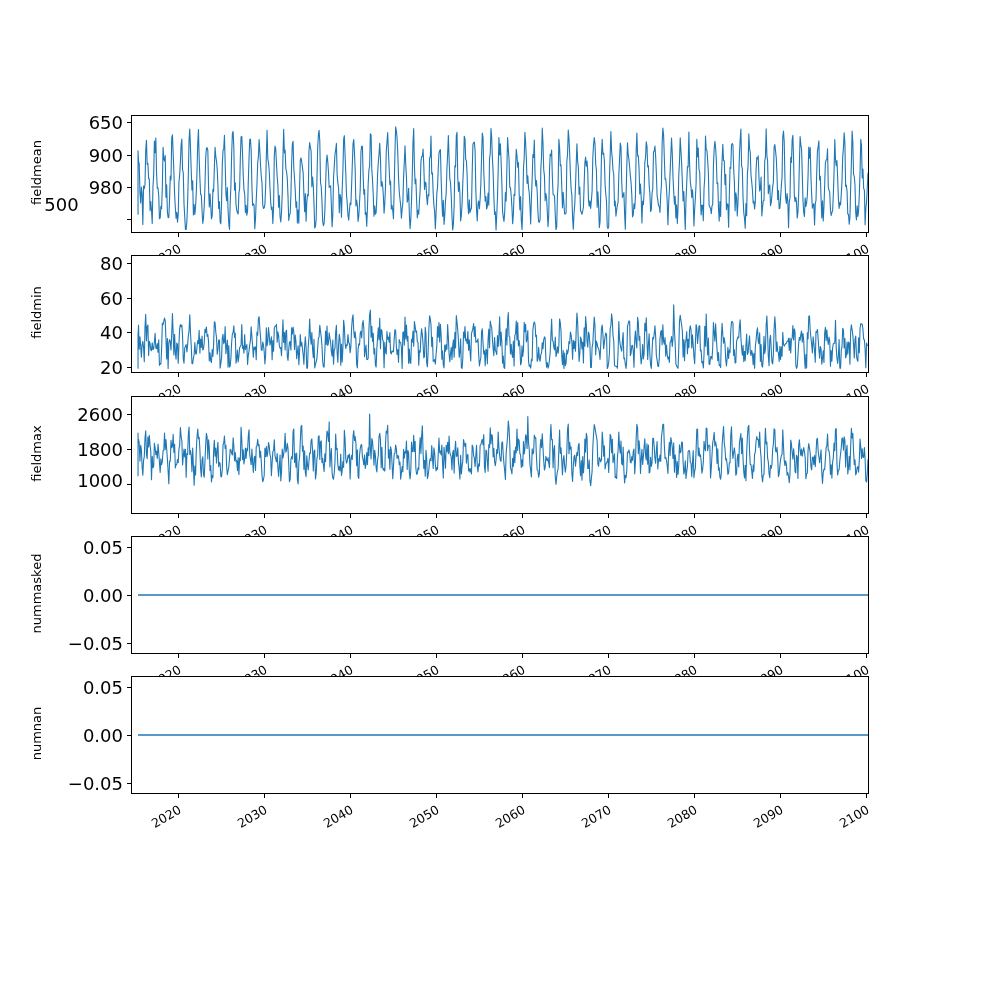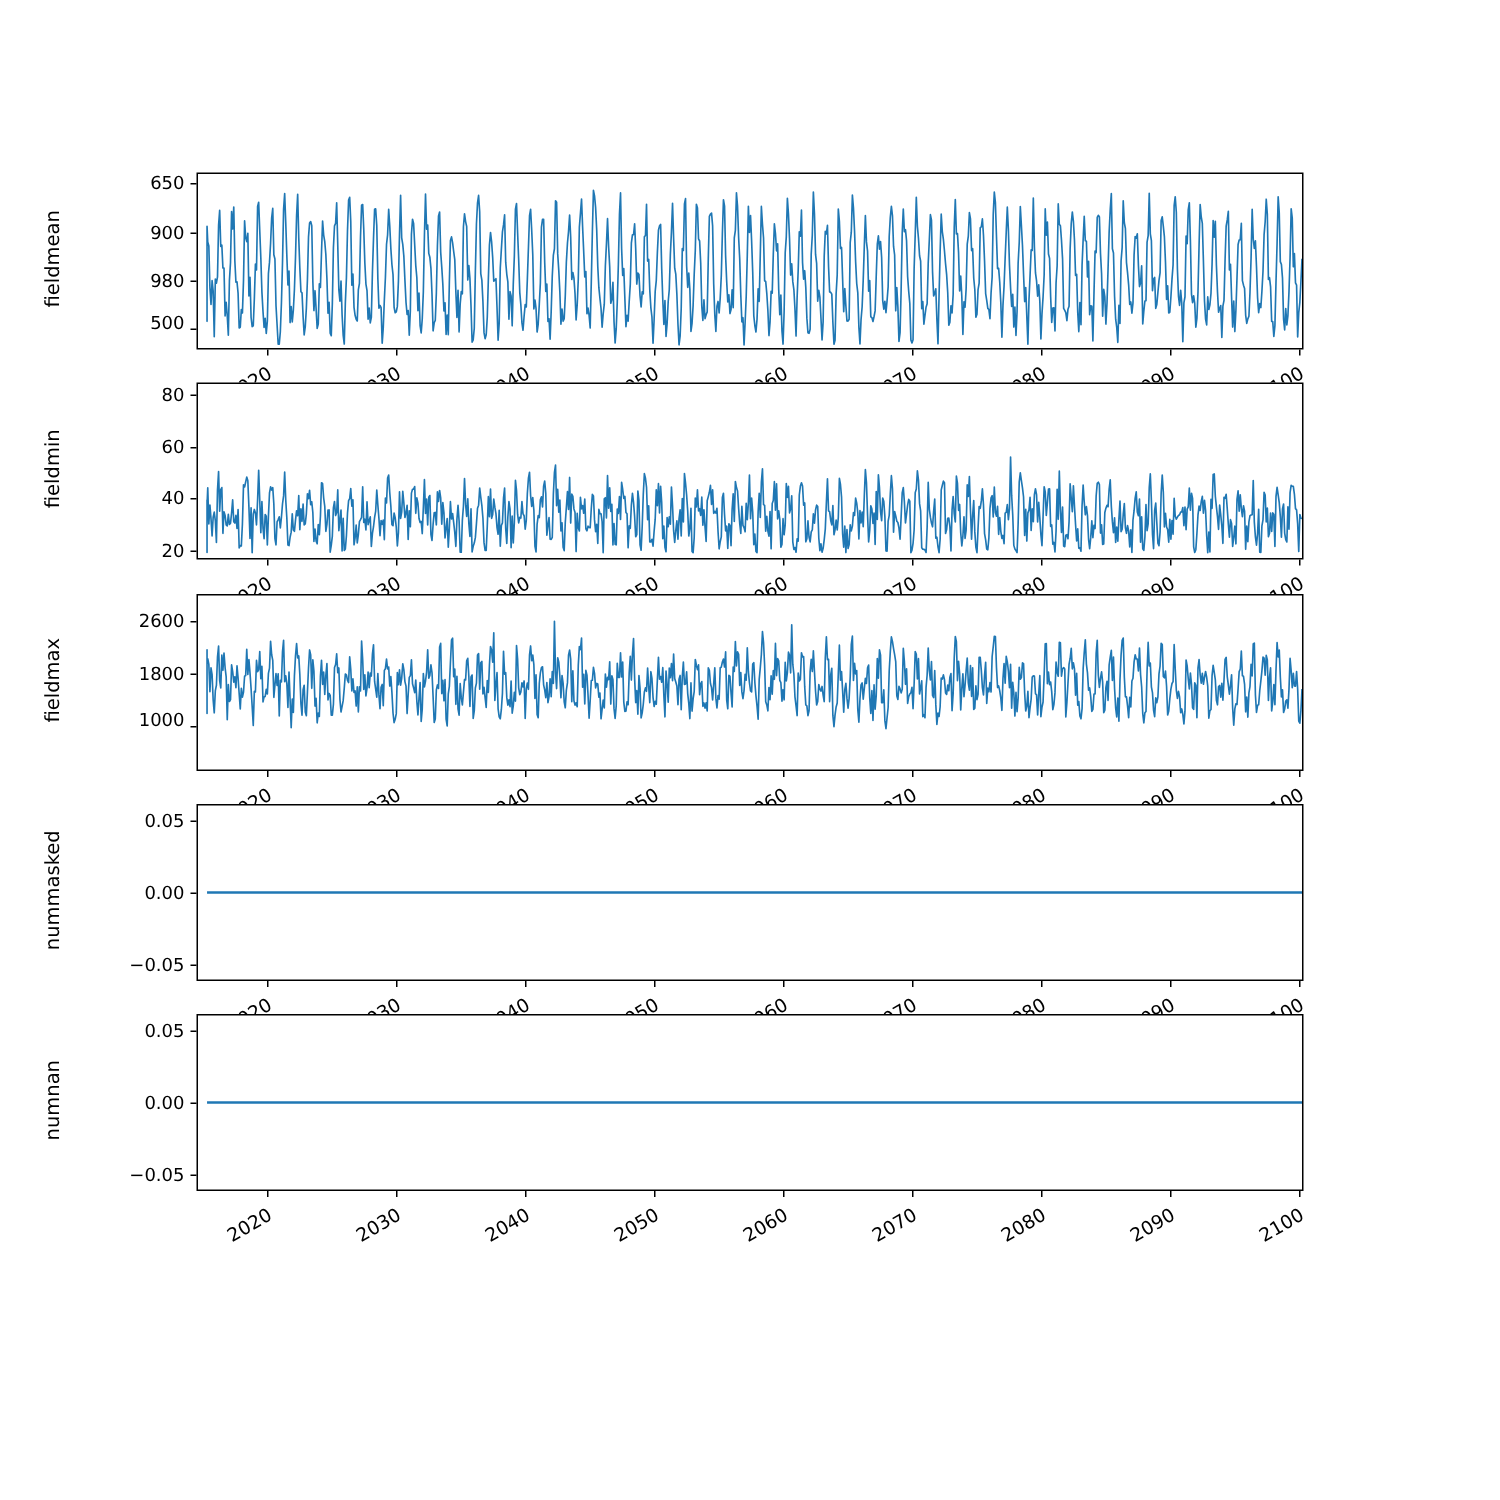--- a/index.html
+++ b/index.html
@@ -49,21 +49,21 @@
   .ylabel {
     position: absolute;
     transform-origin: 50% 50%;
     font-size: 13px;
     white-space: nowrap;
     text-align: center;
   }
   .ytick {
     position: absolute;
     right: 0;
-    font-size: 12px;
+    font-size: 18px;
     text-align: right;
     white-space: nowrap;
     transform: translateY(-50%);
   }
   .ytickmark {
     position: absolute;
     width: 4px;
     height: 1px;
     background: #000;
   }
@@ -95,21 +95,21 @@
 <div id="figure">
 
 
 
 <div class="panel" style="top: 115px; height: 118px;">
       <svg class="plotsvg" viewBox="0 0 736 116" preserveAspectRatio="none">
         <path d="M6.03 70.82 L6.03 74.30 L6.03 98.20 L6.03 84.39 L6.03 80.12 L6.03 70.96 L6.03 44.77 L6.03 49.69 L6.03 34.90 L6.50 45.34 L7.22 48.00 L7.95 75.90 L8.67 86.91 L9.39 71.11 L10.11 78.04 L10.83 108.49 L11.56 70.00 L12.28 72.77 L13.00 68.52 L13.72 34.23 L14.45 24.28 L15.17 48.35 L15.89 47.40 L16.61 62.70 L17.33 62.68 L18.06 94.65 L18.78 85.54 L19.50 94.53 L20.22 107.51 L20.95 71.06 L21.67 59.03 L22.39 25.00 L23.11 36.70 L23.84 22.04 L24.56 57.79 L25.28 72.13 L26.00 71.84 L26.72 79.48 L27.45 102.63 L28.17 102.16 L28.89 90.33 L29.61 92.61 L30.34 70.88 L31.06 31.27 L31.78 42.34 L32.50 45.08 L33.22 39.52 L33.95 81.33 L34.67 68.90 L35.39 95.66 L36.11 101.73 L36.84 101.20 L37.56 83.12 L38.28 60.12 L39.00 63.97 L39.73 21.62 L40.45 18.89 L41.17 37.86 L41.89 55.95 L42.61 78.75 L43.34 91.76 L44.06 102.22 L44.78 96.27 L45.50 106.26 L46.23 98.14 L46.95 66.31 L47.67 58.75 L48.39 46.14 L49.11 29.15 L49.84 22.94 L50.56 53.82 L51.28 56.66 L52.00 87.72 L52.73 100.62 L53.45 113.51 L54.17 113.42 L54.89 105.19 L55.62 86.06 L56.34 58.94 L57.06 23.41 L57.78 13.08 L58.50 32.44 L59.23 54.61 L59.95 73.95 L60.67 64.75 L61.39 99.05 L62.12 88.44 L62.84 98.56 L63.56 90.74 L64.28 77.00 L65.00 55.60 L65.73 27.56 L66.45 13.47 L67.17 42.57 L67.89 62.61 L68.62 78.50 L69.34 79.21 L70.06 94.95 L70.78 107.34 L71.51 101.75 L72.23 89.66 L72.95 70.44 L73.67 42.08 L74.39 32.66 L75.12 31.69 L75.84 34.42 L76.56 71.74 L77.28 91.06 L78.01 77.80 L78.73 89.78 L79.45 102.93 L80.17 100.02 L80.89 73.21 L81.62 75.60 L82.34 52.05 L83.06 31.39 L83.78 40.69 L84.51 45.16 L85.23 53.67 L85.95 69.84 L86.67 92.74 L87.40 85.50 L88.12 106.06 L88.84 107.83 L89.56 86.54 L90.28 48.98 L91.01 34.54 L91.73 32.88 L92.45 19.26 L93.17 47.34 L93.90 77.28 L94.62 84.79 L95.34 71.43 L96.06 93.84 L96.79 107.59 L97.51 113.37 L98.23 85.76 L98.95 69.07 L99.67 37.56 L100.40 17.31 L101.12 15.56 L101.84 31.73 L102.56 74.16 L103.29 66.69 L104.01 88.90 L104.73 94.22 L105.45 96.80 L106.17 97.96 L106.90 77.22 L107.62 72.90 L108.34 41.68 L109.06 20.85 L109.79 20.37 L110.51 37.04 L111.23 59.34 L111.95 73.36 L112.68 77.80 L113.40 96.73 L114.12 89.31 L114.84 99.26 L115.56 95.50 L116.29 65.40 L117.01 43.00 L117.73 23.55 L118.45 23.19 L119.18 34.61 L119.90 69.64 L120.62 89.44 L121.34 87.62 L122.06 89.07 L122.79 112.77 L123.51 102.46 L124.23 83.85 L124.95 68.81 L125.68 46.94 L126.40 40.58 L127.12 23.52 L127.84 34.73 L128.57 49.68 L129.29 60.50 L130.01 67.08 L130.73 88.82 L131.45 92.48 L132.18 91.93 L132.90 88.27 L133.62 71.41 L134.34 40.09 L135.07 14.20 L135.79 42.60 L136.51 46.95 L137.23 54.79 L137.95 70.92 L138.68 85.68 L139.40 93.55 L140.12 91.07 L140.84 107.52 L141.57 91.19 L142.29 40.15 L143.01 30.14 L143.73 32.92 L144.46 47.17 L145.18 61.06 L145.90 69.17 L146.62 91.12 L147.34 79.45 L148.07 101.03 L148.79 106.00 L149.51 96.49 L150.23 78.45 L150.96 40.62 L151.68 13.42 L152.40 36.84 L153.12 34.10 L153.84 52.90 L154.57 55.54 L155.29 62.89 L156.01 80.45 L156.73 104.54 L157.46 99.18 L158.18 97.54 L158.90 79.40 L159.62 47.84 L160.35 27.92 L161.07 25.35 L161.79 52.07 L162.51 62.21 L163.23 73.65 L163.96 91.28 L164.68 85.86 L165.40 107.00 L166.12 94.02 L166.85 107.10 L167.57 72.16 L168.29 44.28 L169.01 41.93 L169.74 45.87 L170.46 51.66 L171.18 57.10 L171.90 78.46 L172.62 95.66 L173.35 77.52 L174.07 105.26 L174.79 86.72 L175.51 78.44 L176.24 79.86 L176.96 34.98 L177.68 26.52 L178.40 31.74 L179.12 34.97 L179.85 70.70 L180.57 61.04 L181.29 69.73 L182.01 88.11 L182.74 112.07 L183.46 110.60 L184.18 102.83 L184.90 65.26 L185.63 33.18 L186.35 19.25 L187.07 14.29 L187.79 25.18 L188.51 66.40 L189.24 70.73 L189.96 85.35 L190.68 105.76 L191.40 109.77 L192.13 107.22 L192.85 95.53 L193.57 70.20 L194.29 47.41 L195.01 38.98 L195.74 45.25 L196.46 55.71 L197.18 71.47 L197.90 70.65 L198.63 69.78 L199.35 89.19 L200.07 110.76 L200.79 99.50 L201.52 62.70 L202.24 50.26 L202.96 38.60 L203.68 33.94 L204.40 27.25 L205.13 58.79 L205.85 66.86 L206.57 71.84 L207.29 96.76 L208.02 78.42 L208.74 81.36 L209.46 101.22 L210.18 73.45 L210.90 54.65 L211.63 23.40 L212.35 19.68 L213.07 39.01 L213.79 57.28 L214.52 79.06 L215.24 87.35 L215.96 99.27 L216.68 104.18 L217.41 94.64 L218.13 87.00 L218.85 88.62 L219.57 70.16 L220.29 49.11 L221.02 27.82 L221.74 23.58 L222.46 37.34 L223.18 53.81 L223.91 89.96 L224.63 83.98 L225.35 89.52 L226.07 105.36 L226.79 100.20 L227.52 86.95 L228.24 72.72 L228.96 35.47 L229.68 30.18 L230.41 30.25 L231.13 58.82 L231.85 78.24 L232.57 73.45 L233.30 98.34 L234.02 96.52 L234.74 110.15 L235.46 91.63 L236.18 68.03 L236.91 54.02 L237.63 49.83 L238.35 17.84 L239.07 18.85 L239.80 53.25 L240.52 64.22 L241.24 78.77 L241.96 100.14 L242.68 90.13 L243.41 98.20 L244.13 96.48 L244.85 81.34 L245.57 58.73 L246.30 46.17 L247.02 38.32 L247.74 27.31 L248.46 42.13 L249.19 70.36 L249.91 65.65 L250.63 69.45 L251.35 79.77 L252.07 97.27 L252.80 87.19 L253.52 70.25 L254.24 35.62 L254.96 26.29 L255.69 16.65 L256.41 35.41 L257.13 51.65 L257.85 68.60 L258.58 65.01 L259.30 93.17 L260.02 89.38 L260.74 94.23 L261.46 102.70 L262.19 72.31 L262.91 38.81 L263.63 10.89 L264.35 14.61 L265.08 22.41 L265.80 37.25 L266.52 61.61 L267.24 75.80 L267.96 83.02 L268.69 89.66 L269.41 102.18 L270.13 93.20 L270.85 86.81 L271.58 61.20 L272.30 46.50 L273.02 29.78 L273.74 48.20 L274.47 61.80 L275.19 86.20 L275.91 83.60 L276.63 72.22 L277.35 98.41 L278.08 112.70 L278.80 103.29 L279.52 85.33 L280.24 60.56 L280.97 27.11 L281.69 12.62 L282.41 49.71 L283.13 67.61 L283.85 63.06 L284.58 83.23 L285.30 101.85 L286.02 94.19 L286.74 98.13 L287.47 85.04 L288.19 73.56 L288.91 46.12 L289.63 40.55 L290.36 40.52 L291.08 33.17 L291.80 49.94 L292.52 73.39 L293.24 66.08 L293.97 67.03 L294.69 81.18 L295.41 88.63 L296.13 78.58 L296.86 79.91 L297.58 41.91 L298.30 40.95 L299.02 20.14 L299.74 58.05 L300.47 56.95 L301.19 77.48 L301.91 89.21 L302.63 95.33 L303.36 112.83 L304.08 96.99 L304.80 78.16 L305.52 71.11 L306.25 52.31 L306.97 37.45 L307.69 34.56 L308.41 33.66 L309.13 62.78 L309.86 83.80 L310.58 100.31 L311.30 84.37 L312.02 108.34 L312.75 99.64 L313.47 85.00 L314.19 77.00 L314.91 53.35 L315.63 38.57 L316.36 19.50 L317.08 42.80 L317.80 62.78 L318.52 66.72 L319.25 80.24 L319.97 99.98 L320.69 113.87 L321.41 108.14 L322.14 89.82 L322.86 49.76 L323.58 50.95 L324.30 19.95 L325.02 16.38 L325.75 61.36 L326.47 75.55 L327.19 66.07 L327.91 77.04 L328.64 105.00 L329.36 99.52 L330.08 87.72 L330.80 66.78 L331.53 51.03 L332.25 20.21 L332.97 22.73 L333.69 43.31 L334.41 44.67 L335.14 59.30 L335.86 88.30 L336.58 97.62 L337.30 83.92 L338.03 96.39 L338.75 93.81 L339.47 91.93 L340.19 56.47 L340.91 28.29 L341.64 26.75 L342.36 26.11 L343.08 34.59 L343.80 73.35 L344.53 93.81 L345.25 104.90 L345.97 88.20 L346.69 84.97 L347.42 92.62 L348.14 82.78 L348.86 67.78 L349.58 40.06 L350.30 17.16 L351.03 21.42 L351.75 54.86 L352.47 71.83 L353.19 85.28 L353.92 80.57 L354.64 93.04 L355.36 90.30 L356.08 77.14 L356.80 89.16 L357.53 42.53 L358.25 37.60 L358.97 12.56 L359.69 21.44 L360.42 42.36 L361.14 56.39 L361.86 80.71 L362.58 98.54 L363.31 95.81 L364.03 113.96 L364.75 98.87 L365.47 81.69 L366.19 54.32 L366.92 21.54 L367.64 38.90 L368.36 27.69 L369.08 44.67 L369.81 65.33 L370.53 94.58 L371.25 101.16 L371.97 105.35 L372.69 96.83 L373.42 76.58 L374.14 84.92 L374.86 53.37 L375.58 21.63 L376.31 33.55 L377.03 42.70 L377.75 71.20 L378.47 71.67 L379.20 79.71 L379.92 91.04 L380.64 107.72 L381.36 98.82 L382.08 78.24 L382.81 79.44 L383.53 53.54 L384.25 33.22 L384.97 39.70 L385.70 51.21 L386.42 46.58 L387.14 76.99 L387.86 93.74 L388.58 80.67 L389.31 104.60 L390.03 113.38 L390.75 91.78 L391.47 52.46 L392.20 41.88 L392.92 16.18 L393.64 26.77 L394.36 43.32 L395.09 67.39 L395.81 59.91 L396.53 71.75 L397.25 77.04 L397.97 89.91 L398.70 108.06 L399.42 82.10 L400.14 63.83 L400.86 38.59 L401.59 41.50 L402.31 24.10 L403.03 59.08 L403.75 70.07 L404.47 64.47 L405.20 75.74 L405.92 96.09 L406.64 105.85 L407.36 106.26 L408.09 103.46 L408.81 53.39 L409.53 40.84 L410.25 12.03 L410.98 26.72 L411.70 53.60 L412.42 59.56 L413.14 84.81 L413.86 77.55 L414.59 82.02 L415.31 96.20 L416.03 110.60 L416.75 98.61 L417.48 54.57 L418.20 38.22 L418.92 39.94 L419.64 34.17 L420.37 61.60 L421.09 78.58 L421.81 78.87 L422.53 80.09 L423.25 98.80 L423.98 113.49 L424.70 110.91 L425.42 79.64 L426.14 67.27 L426.87 23.40 L427.59 31.53 L428.31 49.63 L429.03 48.97 L429.75 70.20 L430.48 91.83 L431.20 76.33 L431.92 87.94 L432.64 98.04 L433.37 97.96 L434.09 96.84 L434.81 45.69 L435.53 38.79 L436.26 13.98 L436.98 22.68 L437.70 38.25 L438.42 58.57 L439.14 73.00 L439.87 79.27 L440.59 102.07 L441.31 113.24 L442.03 97.09 L442.76 88.51 L443.48 70.62 L444.20 48.26 L444.92 27.70 L445.64 45.27 L446.37 51.38 L447.09 78.12 L447.81 71.05 L448.53 95.15 L449.26 95.70 L449.98 98.31 L450.70 95.01 L451.42 91.25 L452.15 68.20 L452.87 46.81 L453.59 41.16 L454.31 50.10 L455.03 44.98 L455.76 55.63 L456.48 84.41 L457.20 90.08 L457.92 84.82 L458.65 92.46 L459.37 84.61 L460.09 75.21 L460.81 41.45 L461.53 28.93 L462.26 21.52 L462.98 27.84 L463.70 48.29 L464.42 54.01 L465.15 91.21 L465.87 75.77 L466.59 88.66 L467.31 111.57 L468.04 105.82 L468.76 77.20 L469.48 39.00 L470.20 23.33 L470.92 38.52 L471.65 37.13 L472.37 44.49 L473.09 68.53 L473.81 78.30 L474.54 86.20 L475.26 110.59 L475.98 112.61 L476.70 110.47 L477.42 62.99 L478.15 40.22 L478.87 15.48 L479.59 34.73 L480.31 42.82 L481.04 54.50 L481.76 58.11 L482.48 89.77 L483.20 85.01 L483.93 100.09 L484.65 94.30 L485.37 88.84 L486.09 86.52 L486.81 59.60 L487.54 44.00 L488.26 27.13 L488.98 30.85 L489.70 65.24 L490.43 81.36 L491.15 79.55 L491.87 76.52 L492.59 97.04 L493.32 113.22 L494.04 81.07 L494.76 51.91 L495.48 26.79 L496.20 38.41 L496.93 43.63 L497.65 51.32 L498.37 59.87 L499.09 67.09 L499.82 79.19 L500.54 100.85 L501.26 98.78 L501.98 87.83 L502.70 92.64 L503.43 80.40 L504.15 35.76 L504.87 17.08 L505.59 39.94 L506.32 39.77 L507.04 52.39 L507.76 77.92 L508.48 67.97 L509.21 81.66 L509.93 107.01 L510.65 85.17 L511.37 88.76 L512.09 76.55 L512.82 46.69 L513.54 41.39 L514.26 25.77 L514.98 29.98 L515.71 51.06 L516.43 49.75 L517.15 69.33 L517.87 77.01 L518.59 95.46 L519.32 93.55 L520.04 77.05 L520.76 72.82 L521.48 35.92 L522.21 35.16 L522.93 29.96 L523.65 40.79 L524.37 57.98 L525.10 79.67 L525.82 84.21 L526.54 89.56 L527.26 90.37 L527.98 96.40 L528.71 79.32 L529.43 68.69 L530.15 26.96 L530.87 12.05 L531.60 19.11 L532.32 41.71 L533.04 63.16 L533.76 62.92 L534.48 72.04 L535.21 85.81 L535.93 108.76 L536.65 87.40 L537.37 74.79 L538.10 55.99 L538.82 38.77 L539.54 22.11 L540.26 37.19 L540.99 60.72 L541.71 75.76 L542.43 88.22 L543.15 80.20 L543.87 102.05 L544.60 88.74 L545.32 107.58 L546.04 91.65 L546.76 59.30 L547.49 45.71 L548.21 21.68 L548.93 34.41 L549.65 47.63 L550.37 67.00 L551.10 85.05 L551.82 75.65 L552.54 94.73 L553.26 113.51 L553.99 83.74 L554.71 67.59 L555.43 50.62 L556.15 50.92 L556.88 16.09 L557.60 48.59 L558.32 65.96 L559.04 71.32 L559.76 81.42 L560.49 73.89 L561.21 84.77 L561.93 109.95 L562.65 93.23 L563.38 81.97 L564.10 67.33 L564.82 23.26 L565.54 40.83 L566.26 32.07 L566.99 53.34 L567.71 56.22 L568.43 81.81 L569.15 99.01 L569.88 89.34 L570.60 89.16 L571.32 104.62 L572.04 72.50 L572.77 61.19 L573.49 19.95 L574.21 33.49 L574.93 34.43 L575.65 44.12 L576.38 56.56 L577.10 89.60 L577.82 90.89 L578.54 92.41 L579.27 97.76 L579.99 90.13 L580.71 88.22 L581.43 49.57 L582.16 32.84 L582.88 25.31 L583.60 31.53 L584.32 44.16 L585.04 67.59 L585.77 66.85 L586.49 92.32 L587.21 105.09 L587.93 85.66 L588.66 100.41 L589.38 60.83 L590.10 43.75 L590.82 28.21 L591.54 44.49 L592.27 44.79 L592.99 68.59 L593.71 58.22 L594.43 93.76 L595.16 87.88 L595.88 88.24 L596.60 111.30 L597.32 79.52 L598.05 51.33 L598.77 52.39 L599.49 28.98 L600.21 27.49 L600.93 28.69 L601.66 52.82 L602.38 66.38 L603.10 94.85 L603.82 76.91 L604.55 81.75 L605.27 100.06 L605.99 86.24 L606.71 63.05 L607.43 38.70 L608.16 23.66 L608.88 13.07 L609.60 49.81 L610.32 52.64 L611.05 81.72 L611.77 96.79 L612.49 102.22 L613.21 112.27 L613.94 87.62 L614.66 99.66 L615.38 57.98 L616.10 49.08 L616.82 17.91 L617.55 32.50 L618.27 36.35 L618.99 59.04 L619.71 65.90 L620.44 74.04 L621.16 87.01 L621.88 85.31 L622.60 92.83 L623.32 85.91 L624.05 53.92 L624.77 41.67 L625.49 42.81 L626.21 39.82 L626.94 60.85 L627.66 75.05 L628.38 72.63 L629.10 61.14 L629.83 99.94 L630.55 91.38 L631.27 84.67 L631.99 84.53 L632.71 45.41 L633.44 41.16 L634.16 12.90 L634.88 39.85 L635.60 44.47 L636.33 77.76 L637.05 70.18 L637.77 68.95 L638.49 89.58 L639.21 86.96 L639.94 78.83 L640.66 70.88 L641.38 65.97 L642.10 31.06 L642.83 28.49 L643.55 34.97 L644.27 41.95 L644.99 58.75 L645.72 83.61 L646.44 74.59 L647.16 92.66 L647.88 92.21 L648.60 82.04 L649.33 70.07 L650.05 60.68 L650.77 20.91 L651.49 15.15 L652.22 25.69 L652.94 63.34 L653.66 81.66 L654.38 87.54 L655.11 77.54 L655.83 86.12 L656.55 111.81 L657.27 85.95 L657.99 81.84 L658.72 41.36 L659.44 46.49 L660.16 23.89 L660.88 19.23 L661.61 44.80 L662.33 80.06 L663.05 85.72 L663.77 81.24 L664.49 86.30 L665.22 102.06 L665.94 96.21 L666.66 78.52 L667.38 47.48 L668.11 20.43 L668.83 28.67 L669.55 32.96 L670.27 57.64 L671.00 84.58 L671.72 96.77 L672.44 100.57 L673.16 81.81 L673.88 90.34 L674.61 87.18 L675.33 79.52 L676.05 60.22 L676.77 31.09 L677.50 42.15 L678.22 31.50 L678.94 60.89 L679.66 78.51 L680.38 92.13 L681.11 89.53 L681.83 87.68 L682.55 108.94 L683.27 88.10 L684.00 84.24 L684.72 57.10 L685.44 34.84 L686.16 30.59 L686.89 24.92 L687.61 63.96 L688.33 60.19 L689.05 81.95 L689.77 102.04 L690.50 84.72 L691.22 105.05 L691.94 90.81 L692.66 69.46 L693.39 46.98 L694.11 43.98 L694.83 43.75 L695.55 32.86 L696.27 71.11 L697.00 74.11 L697.72 76.40 L698.44 94.02 L699.16 99.55 L699.89 96.56 L700.61 94.80 L701.33 78.82 L702.05 56.05 L702.78 23.50 L703.50 43.49 L704.22 49.60 L704.94 44.54 L705.66 61.68 L706.39 82.51 L707.11 92.38 L707.83 86.46 L708.55 89.05 L709.28 78.13 L710.00 64.79 L710.72 40.62 L711.44 31.88 L712.16 16.80 L712.89 26.95 L713.61 70.36 L714.33 69.11 L715.05 75.29 L715.78 98.29 L716.50 98.40 L717.22 108.22 L717.94 101.17 L718.67 71.75 L719.39 46.34 L720.11 15.15 L720.83 25.92 L721.55 58.42 L722.28 60.33 L723.00 69.42 L723.72 96.81 L724.44 103.99 L725.17 89.75 L725.89 100.56 L726.61 94.36 L727.33 78.36 L728.05 55.84 L728.78 23.23 L729.50 29.42 L730.22 61.87 L730.94 53.05 L731.67 72.58 L732.39 74.13 L733.11 108.64 L733.83 92.38 L734.56 85.53 L735.28 71.67 L736.00 56.46" fill="none" stroke="#1f77b4" stroke-width="1.1" stroke-linejoin="round" vector-effect="non-scaling-stroke"></path>
       </svg>
     </div>
     <div class="ytickmark" style="left: 127px; top: 219.111px;"></div>
-    <div class="ytick" style="left: 0px; width: 123px; top: 215px;">500</div>
+    <div class="ytick" style="left: 0px; width: 123px; top: 204px; text-align: center;">500</div>
     <div class="ytickmark" style="left: 127px; top: 186.889px;"></div>
     <div class="ytick" style="left: 0px; width: 123px; top: 186.889px;">980</div>
     <div class="ytickmark" style="left: 127px; top: 154.667px;"></div>
     <div class="ytick" style="left: 0px; width: 123px; top: 154.667px;">900</div>
     <div class="ytickmark" style="left: 127px; top: 122.444px;"></div>
     <div class="ytick" style="left: 0px; width: 123px; top: 122.444px;">650</div>
     <div class="ylabel" style="left: -44px; top: 165px; width: 160px; transform: rotate(-90deg);">fieldmean</div>
     <div class="xtickmark" style="left: 177.623px; top: 233px;"></div>
     <div class="xtick" style="left: 133.623px; width: 46px; text-align: right; top: 240px;">2020</div>
     <div class="xtickmark" style="left: 263.705px; top: 233px;"></div>

